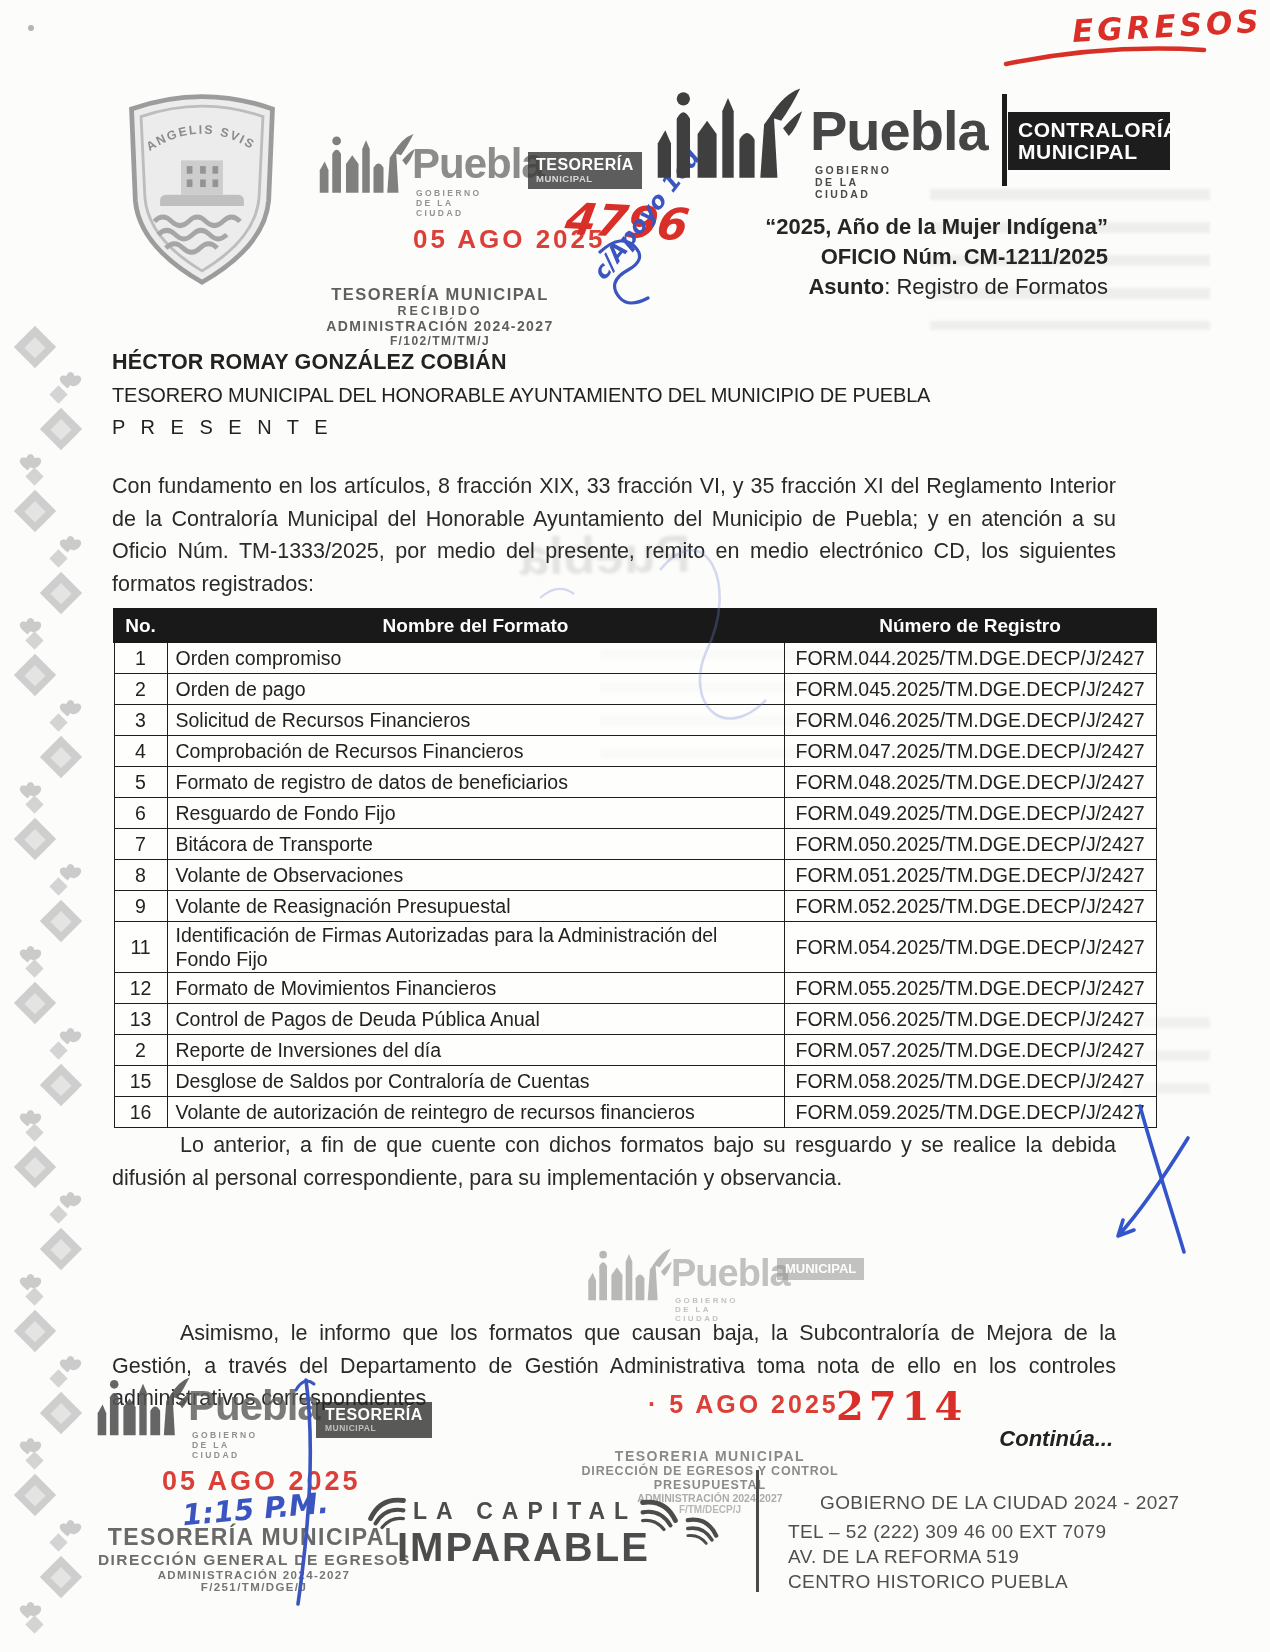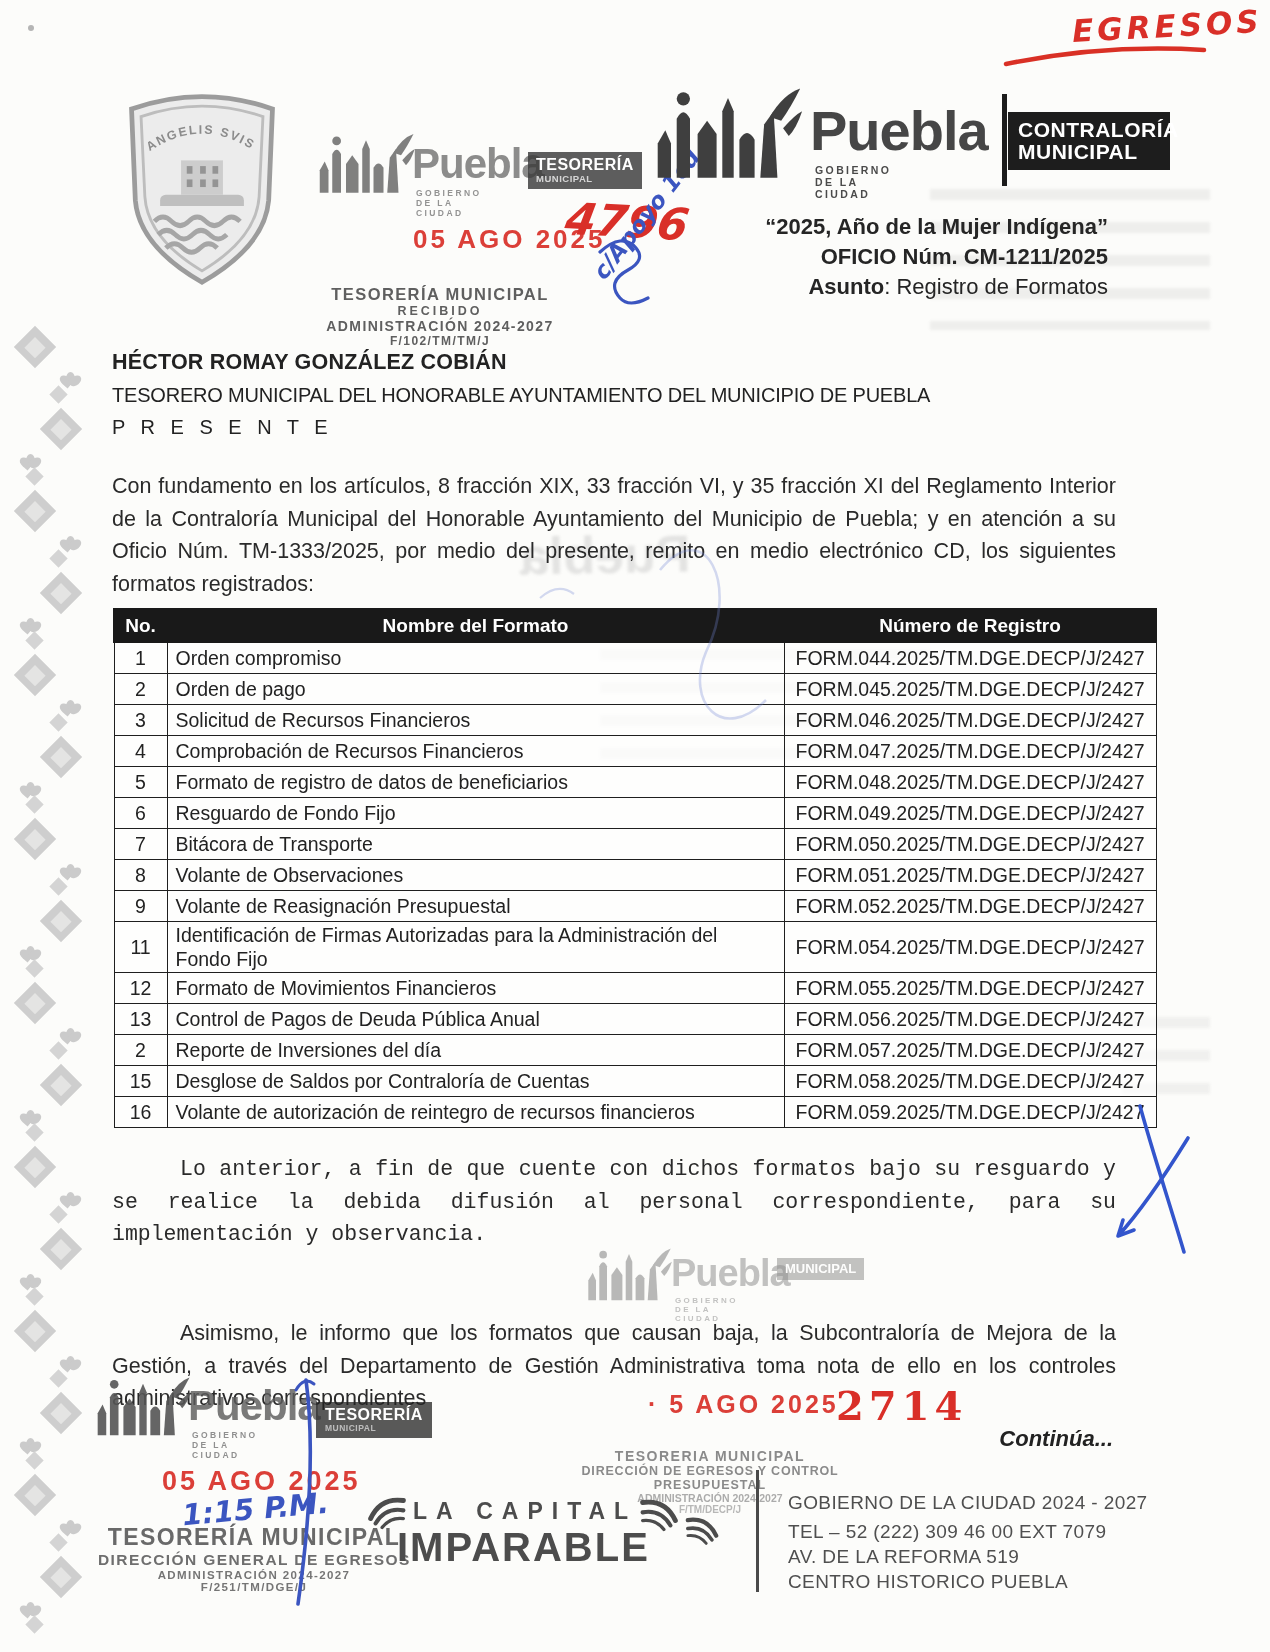--- a/index.html
+++ b/index.html
@@ -427,21 +427,21 @@
           <td class="c-reg">FORM.058.2025/TM.DGE.DECP/J/2427</td>
         </tr>
         <tr>
           <td class="c-no">16</td>
           <td class="c-name">Volante de autorización de reintegro de recursos financieros</td>
           <td class="c-reg">FORM.059.2025/TM.DGE.DECP/J/2427</td>
         </tr>
       </tbody>
   </table>
 
-  <div class="para" style="top:1153px;text-indent:68px;font-family:Liberation Mono, monospace;">Lo anterior, a fin de que cuente con dichos formatos bajo su resguardo y se realice la debida difusión al personal correspondiente, para su implementación y observancia.</div>
+  <div class="para" style="top:1129px;text-indent:68px;">Lo anterior, a fin de que cuente con dichos formatos bajo su resguardo y se realice la debida difusión al personal correspondiente, para su implementación y observancia.</div>
 
   <div class="abs stamp" style="left:585px;top:1246px;opacity:.5;filter:blur(.4px);">
     <svg class="sky" style="color:#777;position:absolute;left:0;top:0;" width="88" height="58" viewBox="0 0 160 100" fill="currentColor">
         <use href="#sky"></use>
       </svg>
     <div class="abs brand-big" style="left:86px;top:6px;font-size:38px;color:#7c7c7c;">Puebla</div>
     <div class="abs brand-sub" style="left:90px;top:50px;font-size:8px;color:#7c7c7c;">GOBIERNO DE LA CIUDAD</div>
     <div class="abs badge" style="left:192px;top:12px;padding:4px 8px;background:rgba(40,40,40,.55);">
       <div style="font-size:13px;">MUNICIPAL</div>
     </div>
@@ -489,21 +489,21 @@
     <svg style="position:absolute;left:272px;top:4px;color:#4c4c4c;transform:scaleX(-1);" width="40" height="36" viewBox="0 0 48 44">
         <use href="#wing"></use>
       </svg>
     <div class="l2" style="position:absolute;left:30px;top:38px;text-align:center;">IMPARABLE</div>
     <svg style="position:absolute;left:318px;top:14px;color:#4c4c4c;transform:scaleX(-1);" width="34" height="48" viewBox="0 0 48 44">
         <use href="#wing"></use>
       </svg>
   </div>
 
   <div class="abs vbar" style="left:756px;top:1470px;width:3px;height:122px;background:#4a4a4a;"></div>
-  <div class="footer-line" style="left:788px;top:1492px;">GOBIERNO DE LA CIUDAD 2024 - 2027</div>
+  <div class="footer-line" style="left:820px;top:1492px;">GOBIERNO DE LA CIUDAD 2024 - 2027</div>
   <div class="footer-line" style="left:788px;top:1521px;">TEL – 52 (222) 309 46 00 EXT 7079</div>
   <div class="footer-line" style="left:788px;top:1546px;">AV. DE LA REFORMA 519</div>
   <div class="footer-line" style="left:788px;top:1571px;">CENTRO HISTORICO PUEBLA</div>
 
   <svg class="overlay" width="1270" height="1652" viewBox="0 0 1270 1652">
 
     <path d="M1006 64 Q1104 44 1204 50" fill="none" stroke="#d93025" stroke-width="4.5" stroke-linecap="round"></path>
 
     <path d="M600 252 q22 -20 36 -4 q10 12 -8 22 q-22 12 -8 28 q9 10 28 0" fill="none" stroke="#3b55c0" stroke-width="3.2" stroke-linecap="round"></path>
 

